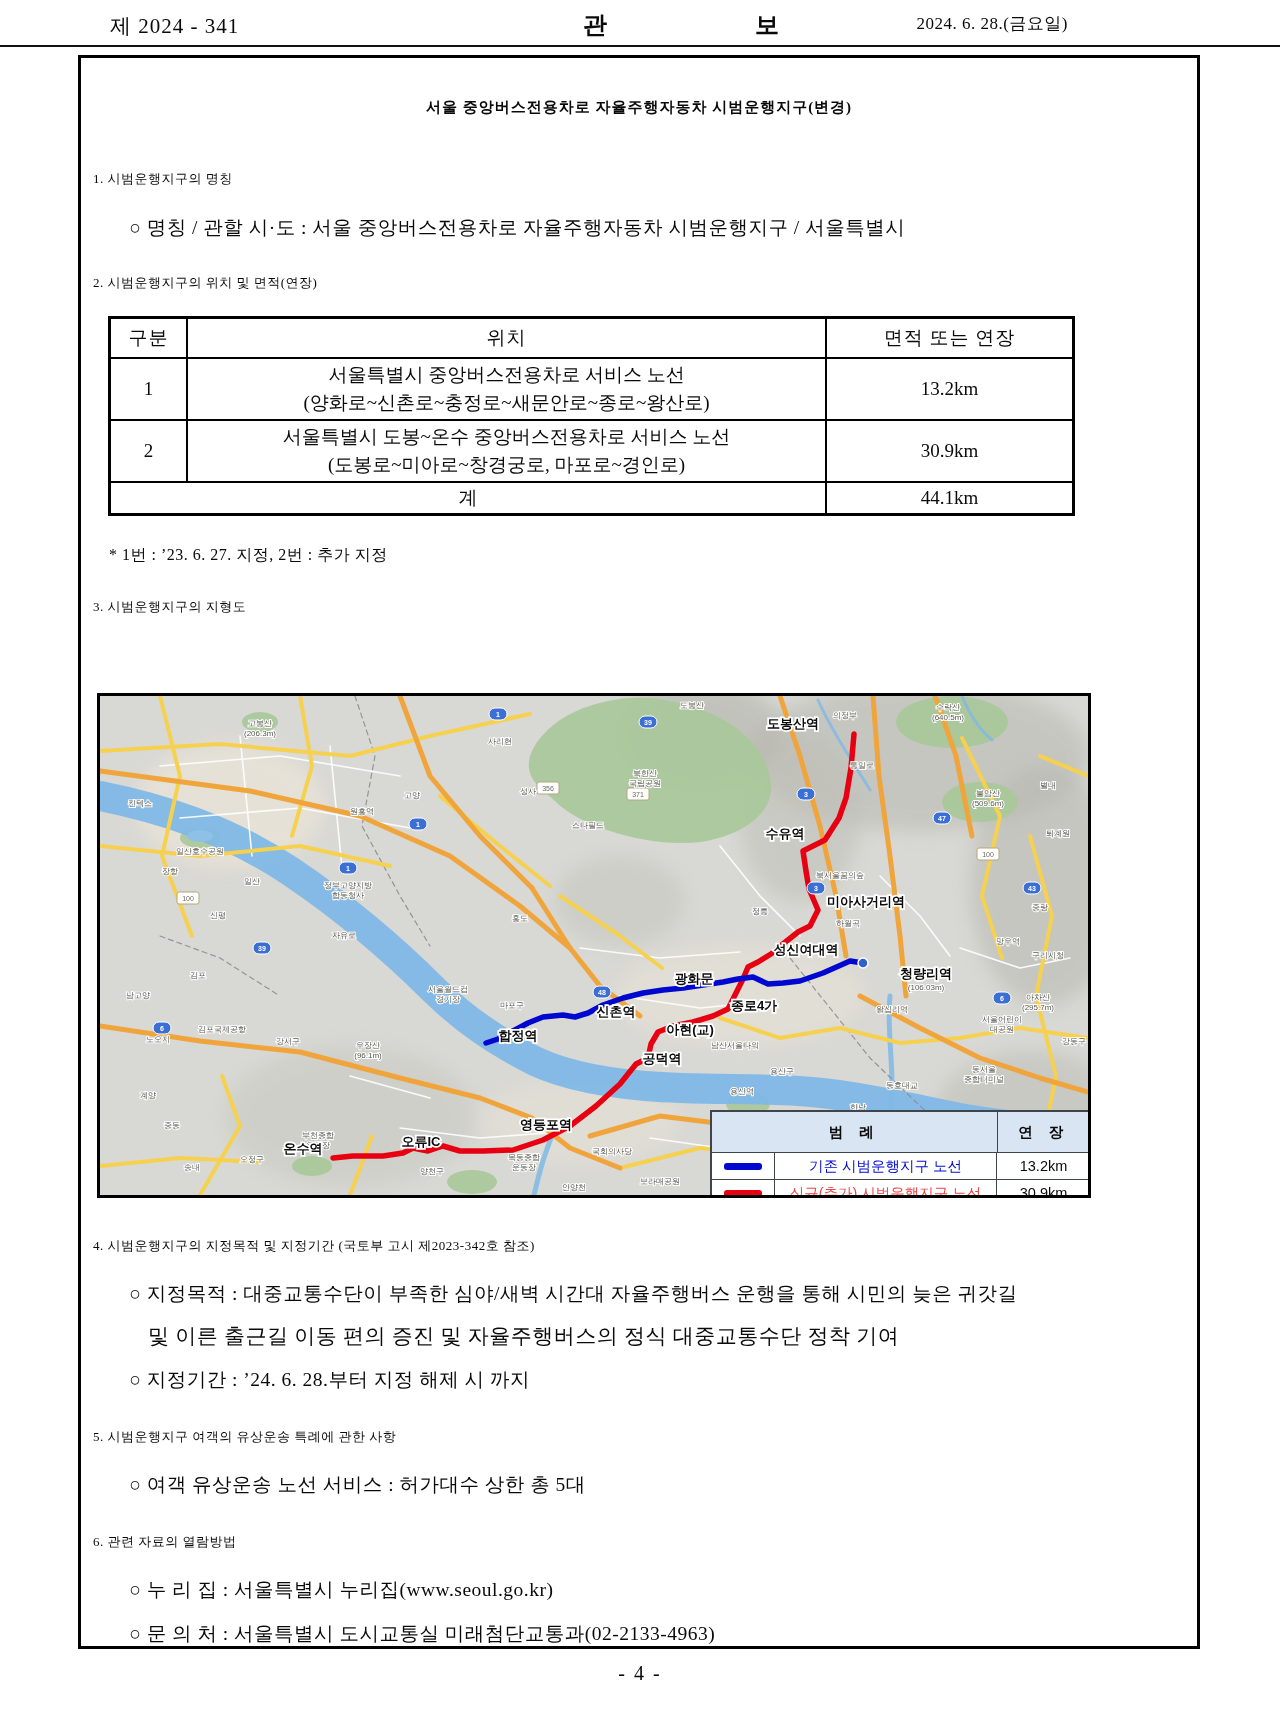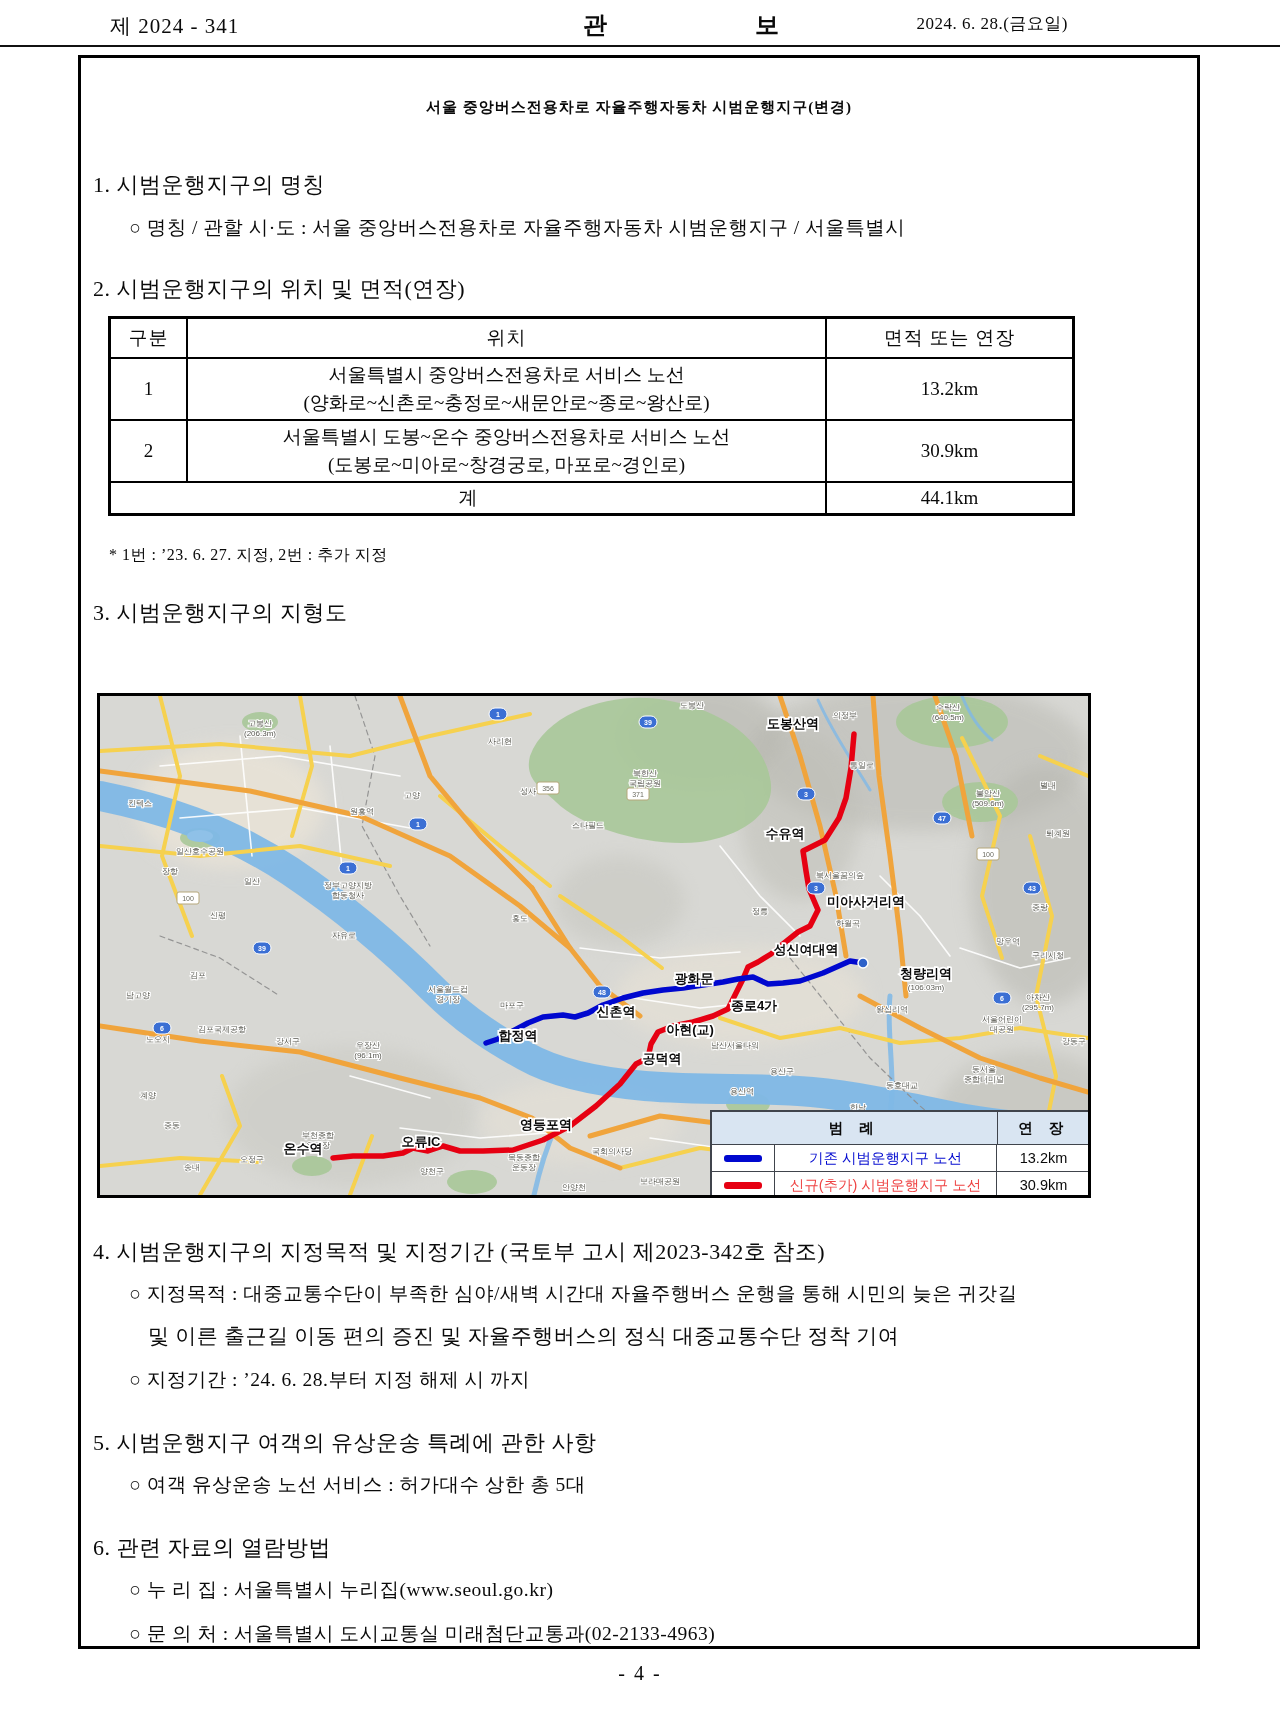--- a/index.html
+++ b/index.html
@@ -6,21 +6,21 @@
   .page{position:relative;width:1280px;height:1715px;background:#fff;
         font-family:"Liberation Serif","DejaVu Serif",serif;color:#0a0a0a;overflow:hidden;}
   
   .hdr-docno{position:absolute;left:110px;top:12px;font-size:21px;letter-spacing:1px;}
   .hdr-masthead{position:absolute;left:583px;top:9px;font-size:24px;font-weight:bold;letter-spacing:148px;white-space:nowrap;}
   .hdr-date{position:absolute;right:212px;top:12px;font-size:17px;letter-spacing:0.5px;}
   .hdr-rule{position:absolute;left:0;top:45px;width:1280px;height:2px;background:#111;}
   
   .doc-box{position:absolute;left:78px;top:55px;width:1116px;height:1588px;border:3px solid #000;background:#fff;}
   .doc-title{position:absolute;left:0;top:40px;width:100%;text-align:center;font-size:15px;font-weight:bold;letter-spacing:1px;}
-  .h-sec{position:absolute;left:12px;font-size:22px;letter-spacing:0.5px;white-space:nowrap;font-family:Liberation Serif, serif;}
+  .h-sec{position:absolute;left:12px;font-size:13px;letter-spacing:0.5px;white-space:nowrap;font-family:Liberation Serif, serif;}
   .h-item{position:absolute;left:28px;font-size:19.5px;letter-spacing:0.5px;white-space:nowrap;margin-left:20px;}
   .h-cont{position:absolute;left:67px;font-size:21px;letter-spacing:0.5px;white-space:nowrap;}
   .h-note{position:absolute;left:28px;font-size:16px;letter-spacing:0.5px;white-space:nowrap;}
   
   .area-table{position:absolute;left:27px;top:258px;border-collapse:collapse;table-layout:fixed;
               font-size:19px;text-align:center;}
   .area-table th,.area-table td{border:2px solid #000;padding:0;line-height:1.45;}
   .area-table th{height:38px;font-weight:normal;letter-spacing:1px;}
   .area-table .c-no{width:75px;}
   .area-table .c-loc{width:637px;}
@@ -38,21 +38,21 @@
   .ml{font:8px "Liberation Sans","DejaVu Sans",sans-serif;fill:#57574f;stroke:#ffffff;stroke-width:2px;
       paint-order:stroke;text-anchor:middle;}
   .shield-b rect{fill:#3b6fd4;stroke:#fff;stroke-width:1;}
   .shield-b text{font:bold 7px "Liberation Sans",sans-serif;fill:#fff;text-anchor:middle;}
   .shield-w rect{fill:#fff;stroke:#b5a77a;stroke-width:1;}
   .shield-w text{font:7px "Liberation Sans",sans-serif;fill:#6b6least;fill:#6b6b60;text-anchor:middle;}
   
   .legend{position:absolute;left:610px;top:414px;width:378px;border:2px solid #40444c;background:#fff;
           font-family:"Liberation Sans","DejaVu Sans",sans-serif;font-size:14.5px;}
   .legend-row{display:flex;border-top:1.5px solid #40444c;height:26px;align-items:stretch;}
-  .legend-head{display:flex;height:32px;background:#d9e5f2;border-top:none;font-weight:bold;}
+  .legend-head{display:flex;height:40px;background:#d9e5f2;border-top:none;font-weight:bold;}
   .lg-c1{width:62px;display:flex;align-items:center;justify-content:center;border-right:1.5px solid #40444c;}
   .lg-c2{width:221px;display:flex;align-items:center;justify-content:center;border-right:1.5px solid #40444c;font-weight:normal;}
   .lg-c3{flex:1;display:flex;align-items:center;justify-content:center;}
   .legend-head .lg-merged{width:284.5px;display:flex;align-items:center;justify-content:center;border-right:1.5px solid #40444c;letter-spacing:6px;}
   .legend-head .lg-c3{letter-spacing:6px;}
   .legend-swatch{width:38px;height:7px;border-radius:3px;}
   
   .footer{position:absolute;left:0;top:1662px;width:100%;text-align:center;font-size:20px;letter-spacing:2px;}
 </style>
 </head>

